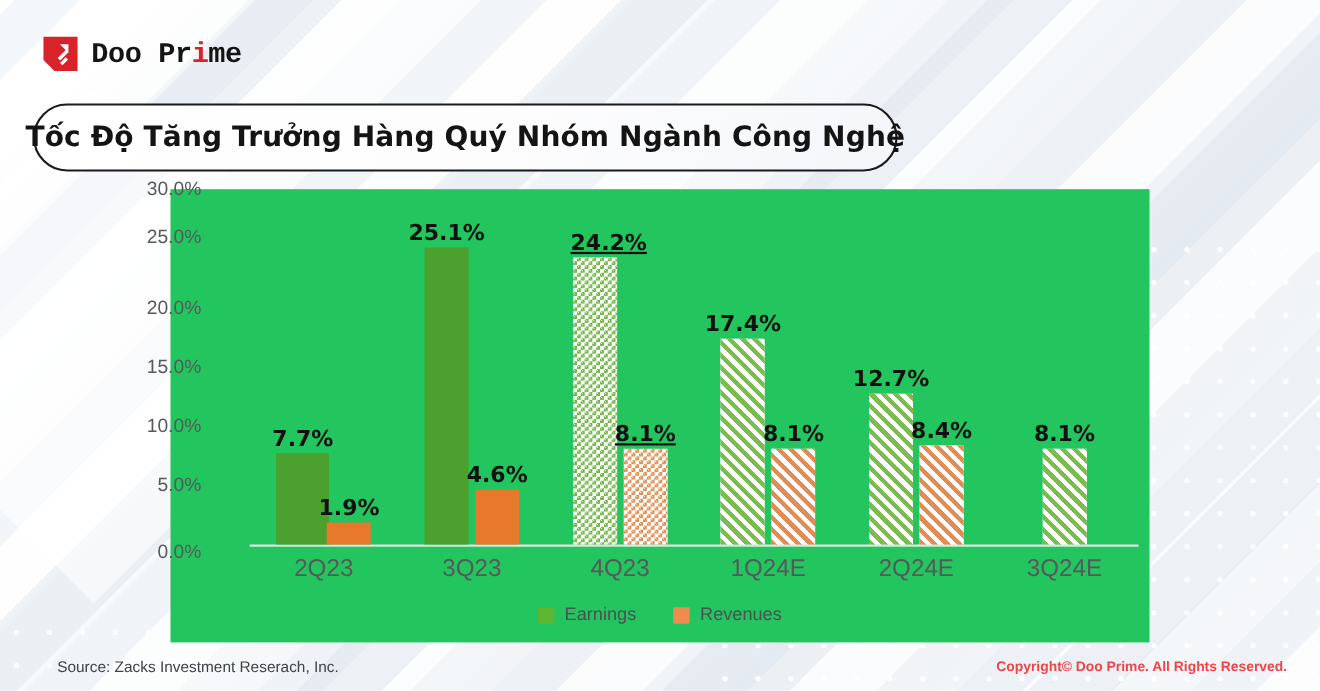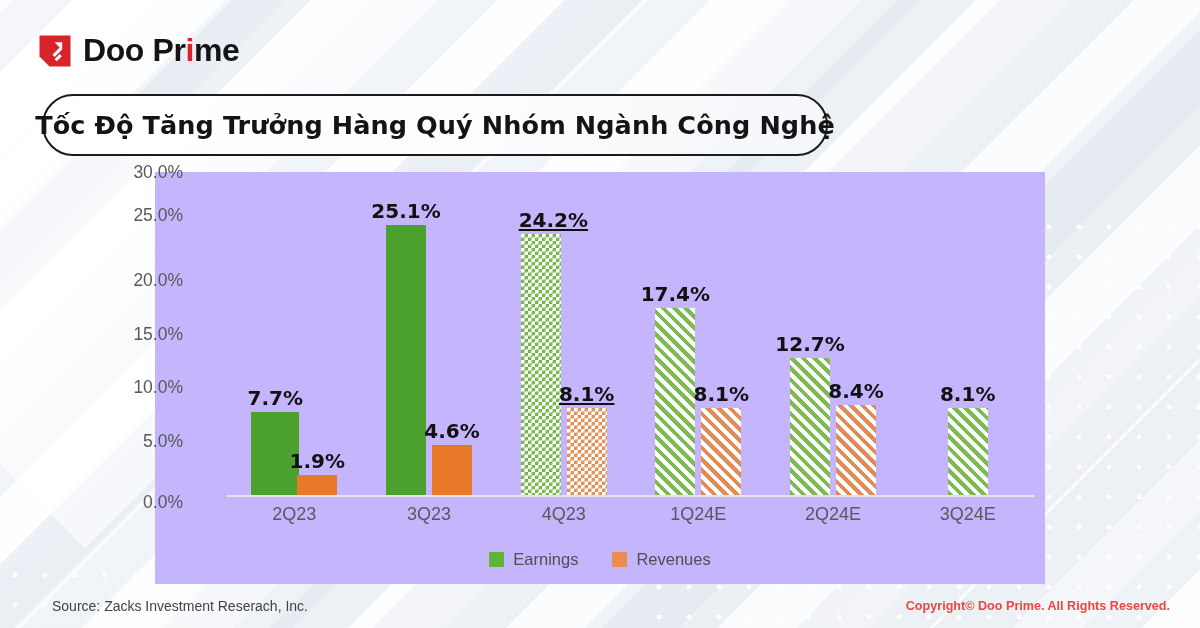--- a/index.html
+++ b/index.html
@@ -68,47 +68,47 @@
 
   
   .brand{
     position:absolute; left:38px; top:32px;
     display:flex; align-items:center; gap:11px;
   }
   .brand-mark{
     width:34px; height:34px; position:relative; flex:0 0 auto;
   }
   .brand-name{
-    font-size:32px; font-weight:bold; color:#141414;
+    font-size:26px; font-weight:bold; color:#141414;
     letter-spacing:-.4px; white-space:nowrap;
-    font-family:Liberation Sans, sans-serif;
+    font-family:Liberation Mono, monospace;
   }
   .brand-name .dot-i{ color:#d8232a; }
 
   
   .title-pill{
-    position:absolute; left:42px; top:94px;
+    position:absolute; left:30px; top:94px;
     width:786px; height:62px;
     border:2.2px solid #1b1b1b;
     border-radius:34px;
     background:linear-gradient(120deg,#ffffff 0%,#fdfdfe 55%,#f4f6f9 100%);
     display:flex; align-items:center; justify-content:center;
   }
   .title-text{
     font-size:25.5px; font-weight:bold; color:#141414;
     letter-spacing:.1px; white-space:nowrap;
     font-family:"DejaVu Sans", sans-serif;
   }
 
   
   .chart-panel{
     position:absolute;
     left:155px; top:172px;
     width:890px; height:412px;
-    background:#c4b5fd;
+    background:#22c55e;
   }
   .plot{
     position:absolute; left:0; top:0; width:890px; height:330px;
   }
   
   .ylab{
     position:absolute; right:862px; width:120px;
     text-align:right;
     font-size:17.5px; color:#58595b; font-weight:400;
     transform:translateY(-50%);
@@ -184,21 +184,21 @@
       #ffffff 4px,#ffffff 8px);
   }
 
   
   .xaxis{
     position:absolute; left:72px; top:332px; width:808px;
     display:flex;
   }
   .xtick{
     flex:1 1 0; text-align:center;
-    font-size:18px; color:#58595b;
+    font-size:22px; color:#58595b;
     font-family:"Liberation Sans", sans-serif;
   }
 
   
   .legend{
     position:absolute; left:0; top:378px; width:890px;
     display:flex; align-items:center; justify-content:center; gap:34px;
   }
   .legend-item{ display:flex; align-items:center; gap:9px; }
   .swatch{ width:15px; height:15px; border-radius:1px; }

